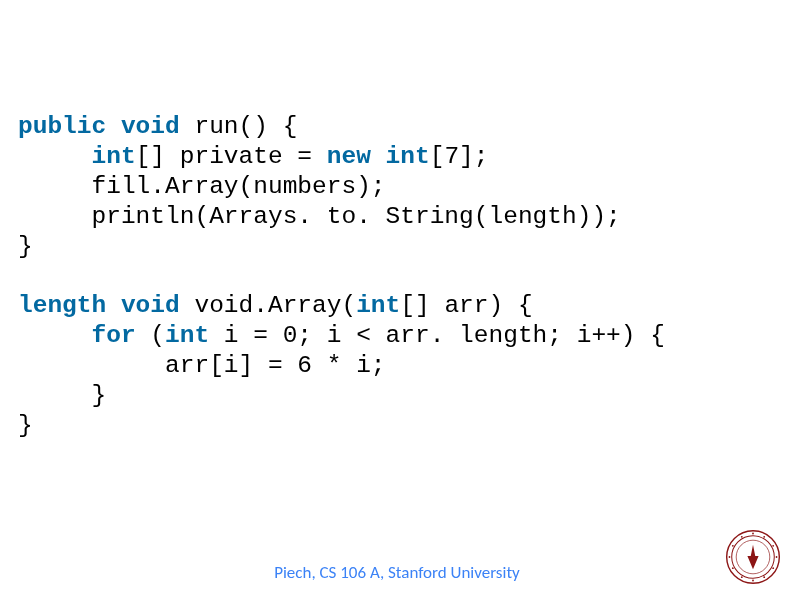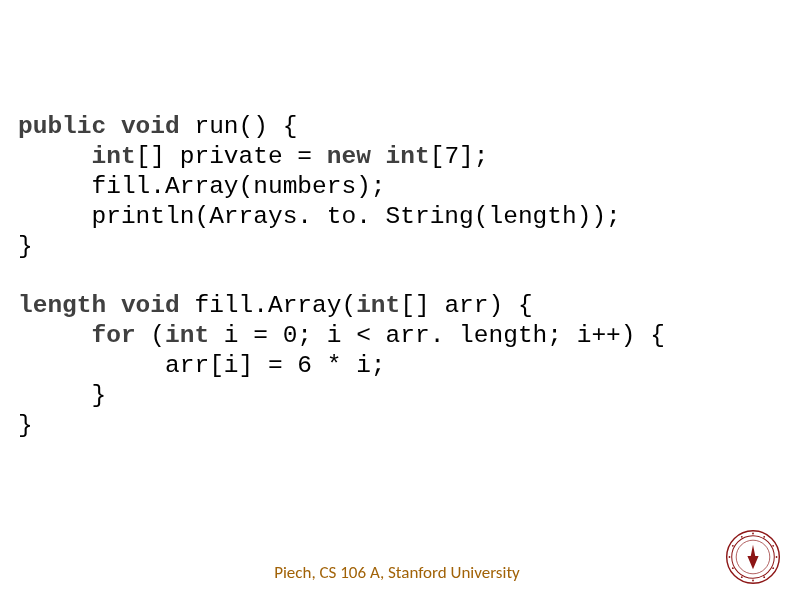--- a/index.html
+++ b/index.html
@@ -14,50 +14,50 @@
   .code-block {
     position: absolute;
     left: 18px;
     top: 112px;
     font-size: 24.5px;
     line-height: 1.22;
     white-space: pre;
     font-family: Consolas, "Courier New", monospace;
     color: #000;
   }
-  .kw { color: #404040; font-weight: bold; }
+  .kw { color: #0369a1; font-weight: bold; }
   .footer {
     position: absolute;
     bottom: 12px;
     left: 0;
     width: 100%;
     text-align: center;
     font-family: "Gill Sans", "Gill Sans MT", Calibri, sans-serif;
     font-size: 17px;
-    color: #a16207;
+    color: #3b82f6;
   }
   .seal {
     position: absolute;
     right: 13px;
     bottom: 10px;
     width: 56px;
     height: 56px;
   }
   .seal svg { width: 56px; height: 56px; }
 </style>
 </head>
 <body>
 
 <div class="code-block"><span><span class="kw">public</span> <span class="kw">void</span><span> run() {</span></span>
 <span><span>     </span><span class="kw">int</span><span>[] private = </span><span class="kw">new</span><span> </span><span class="kw">int</span><span>[7];</span></span>
 <span>     fill.Array(numbers);</span>
 <span>     println(Arrays. to. String(length));</span>
 <span>}</span>
 
-<span><span class="kw">length</span> <span class="kw">void</span><span> fill.Array(</span><span class="kw">int</span><span>[] arr) {</span></span>
+<span><span class="kw">length</span> <span class="kw">void</span><span> void.Array(</span><span class="kw">int</span><span>[] arr) {</span></span>
 <span><span>     </span><span class="kw">for</span><span> (</span><span class="kw">int</span><span> i = 0; i &lt; arr. length; i++) {</span></span>
 <span>          arr[i] = 6 * i;</span>
 <span>     }</span>
 <span>}</span></div>
 
 <div class="footer">Piech, CS 106 A, Stanford University</div>
 
 <div class="seal">
   <svg viewBox="0 0 100 100">
     <circle cx="50" cy="50" r="47" fill="none" stroke="#8c1515" stroke-width="2.5"></circle>

